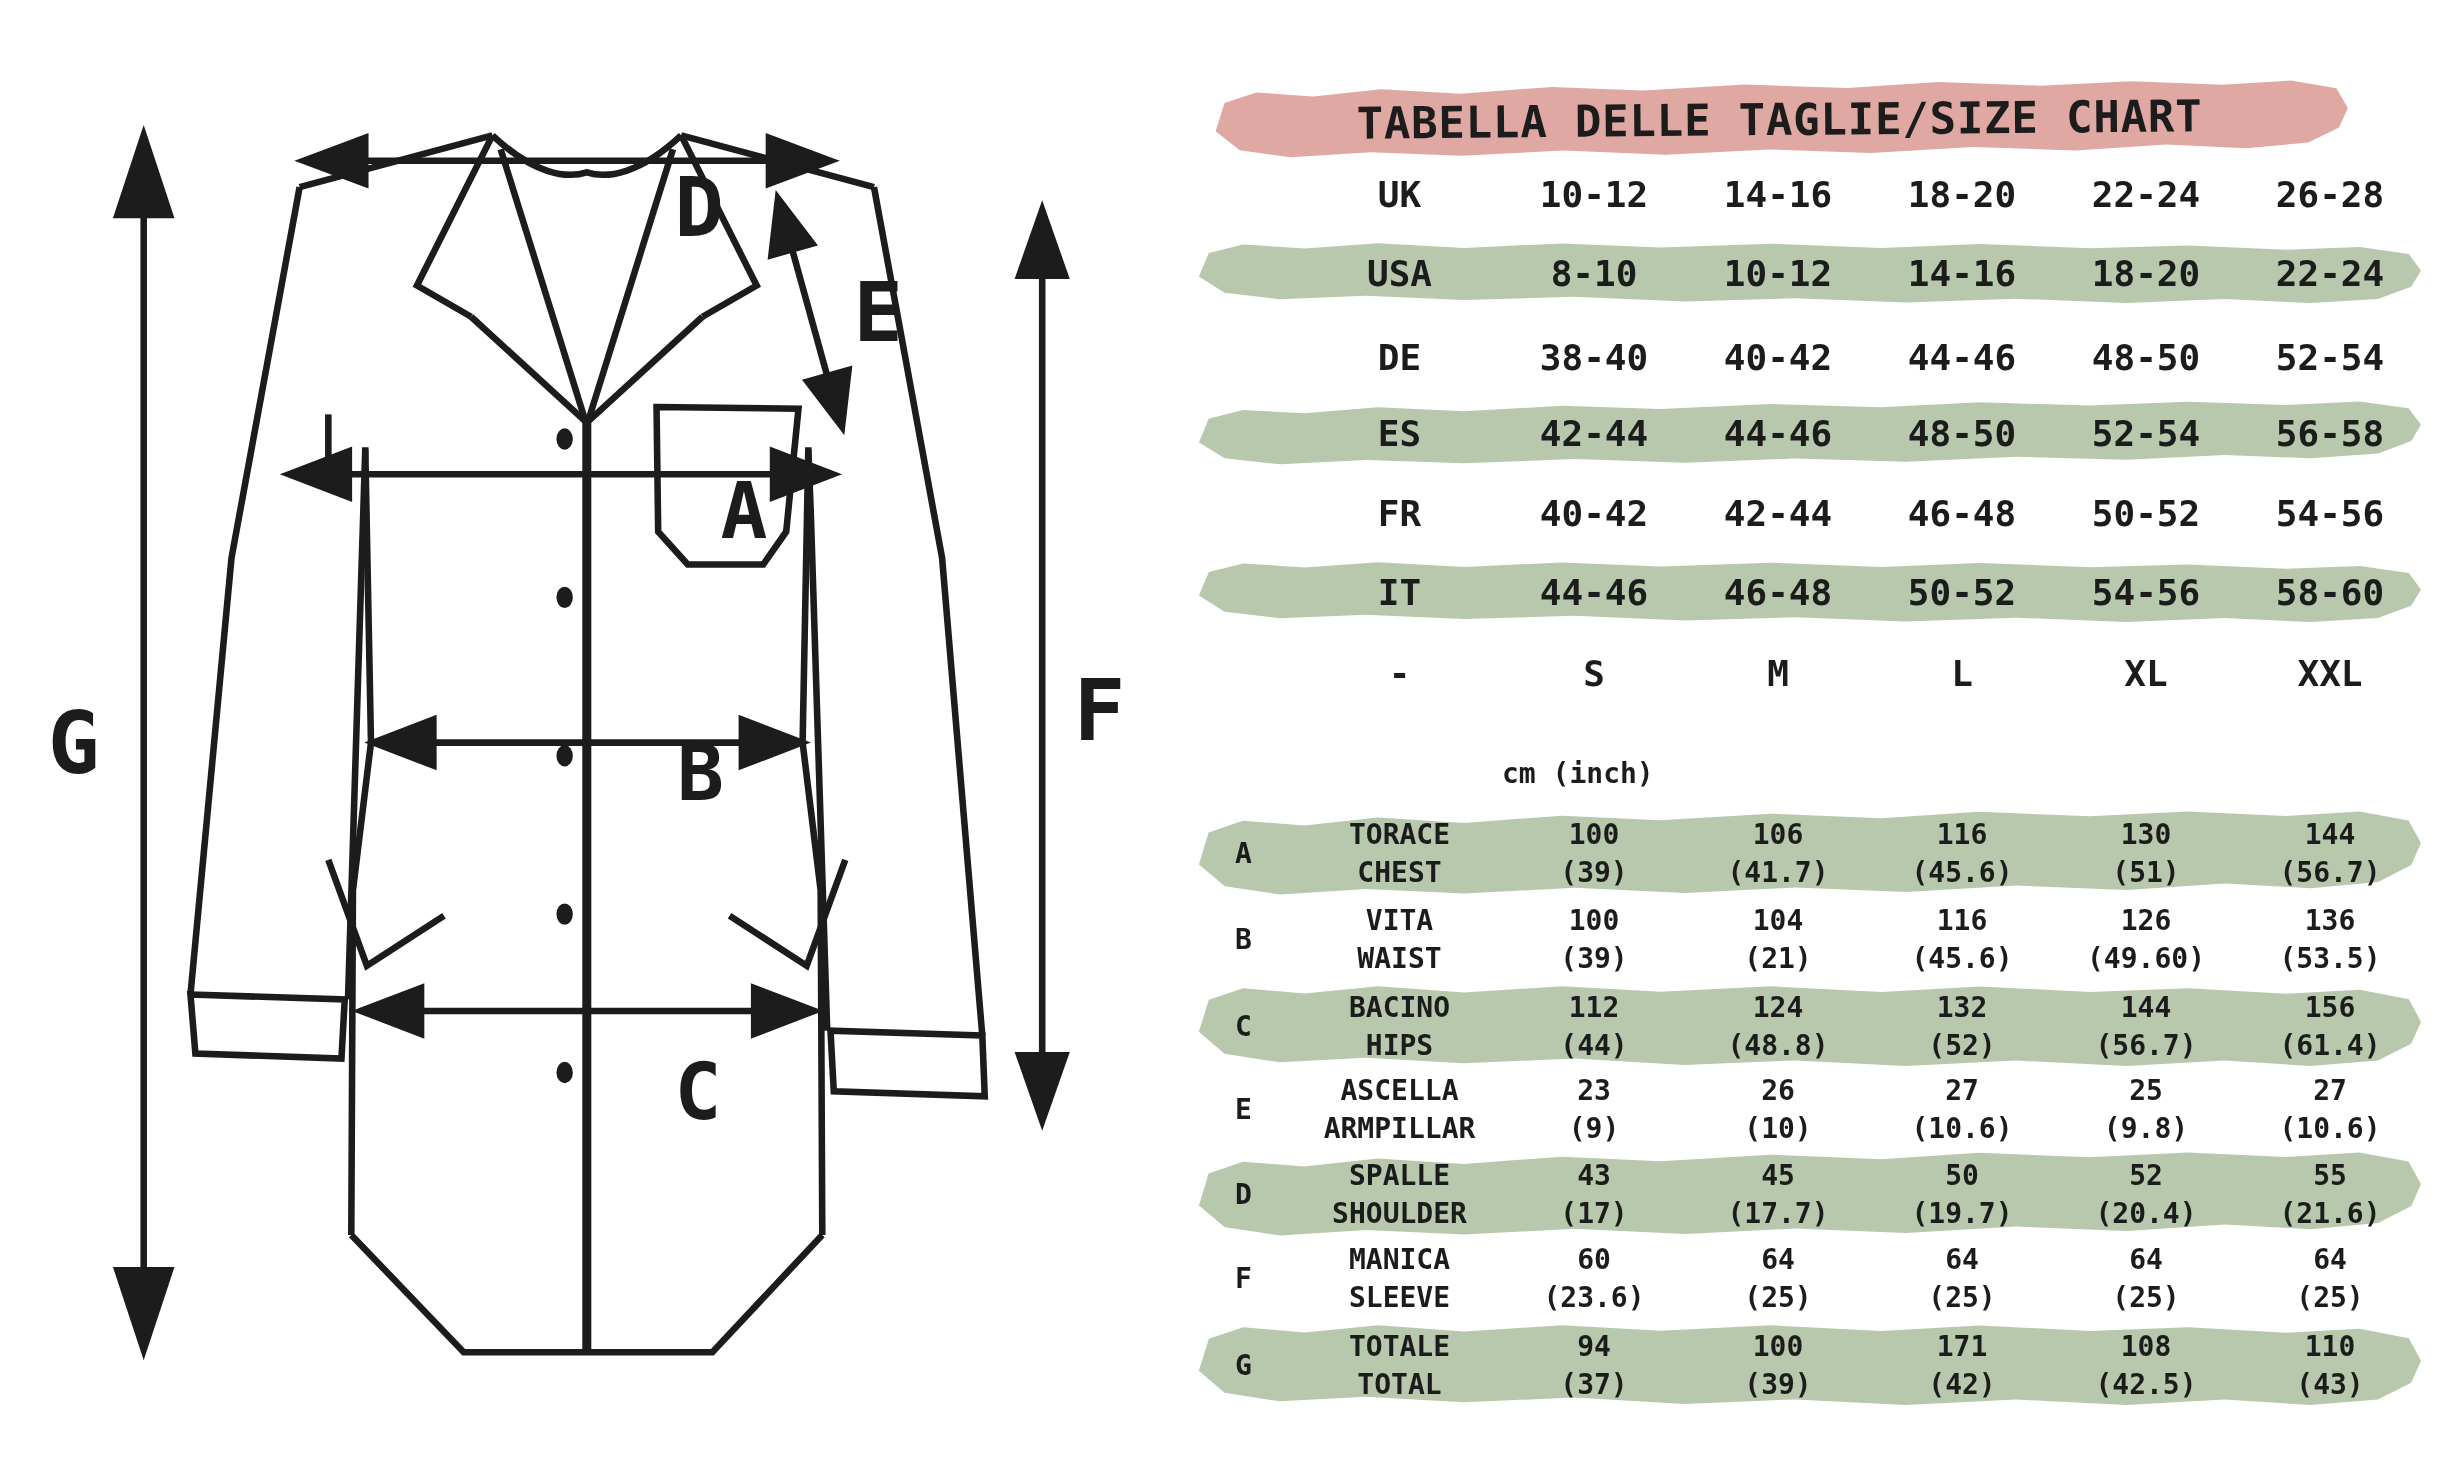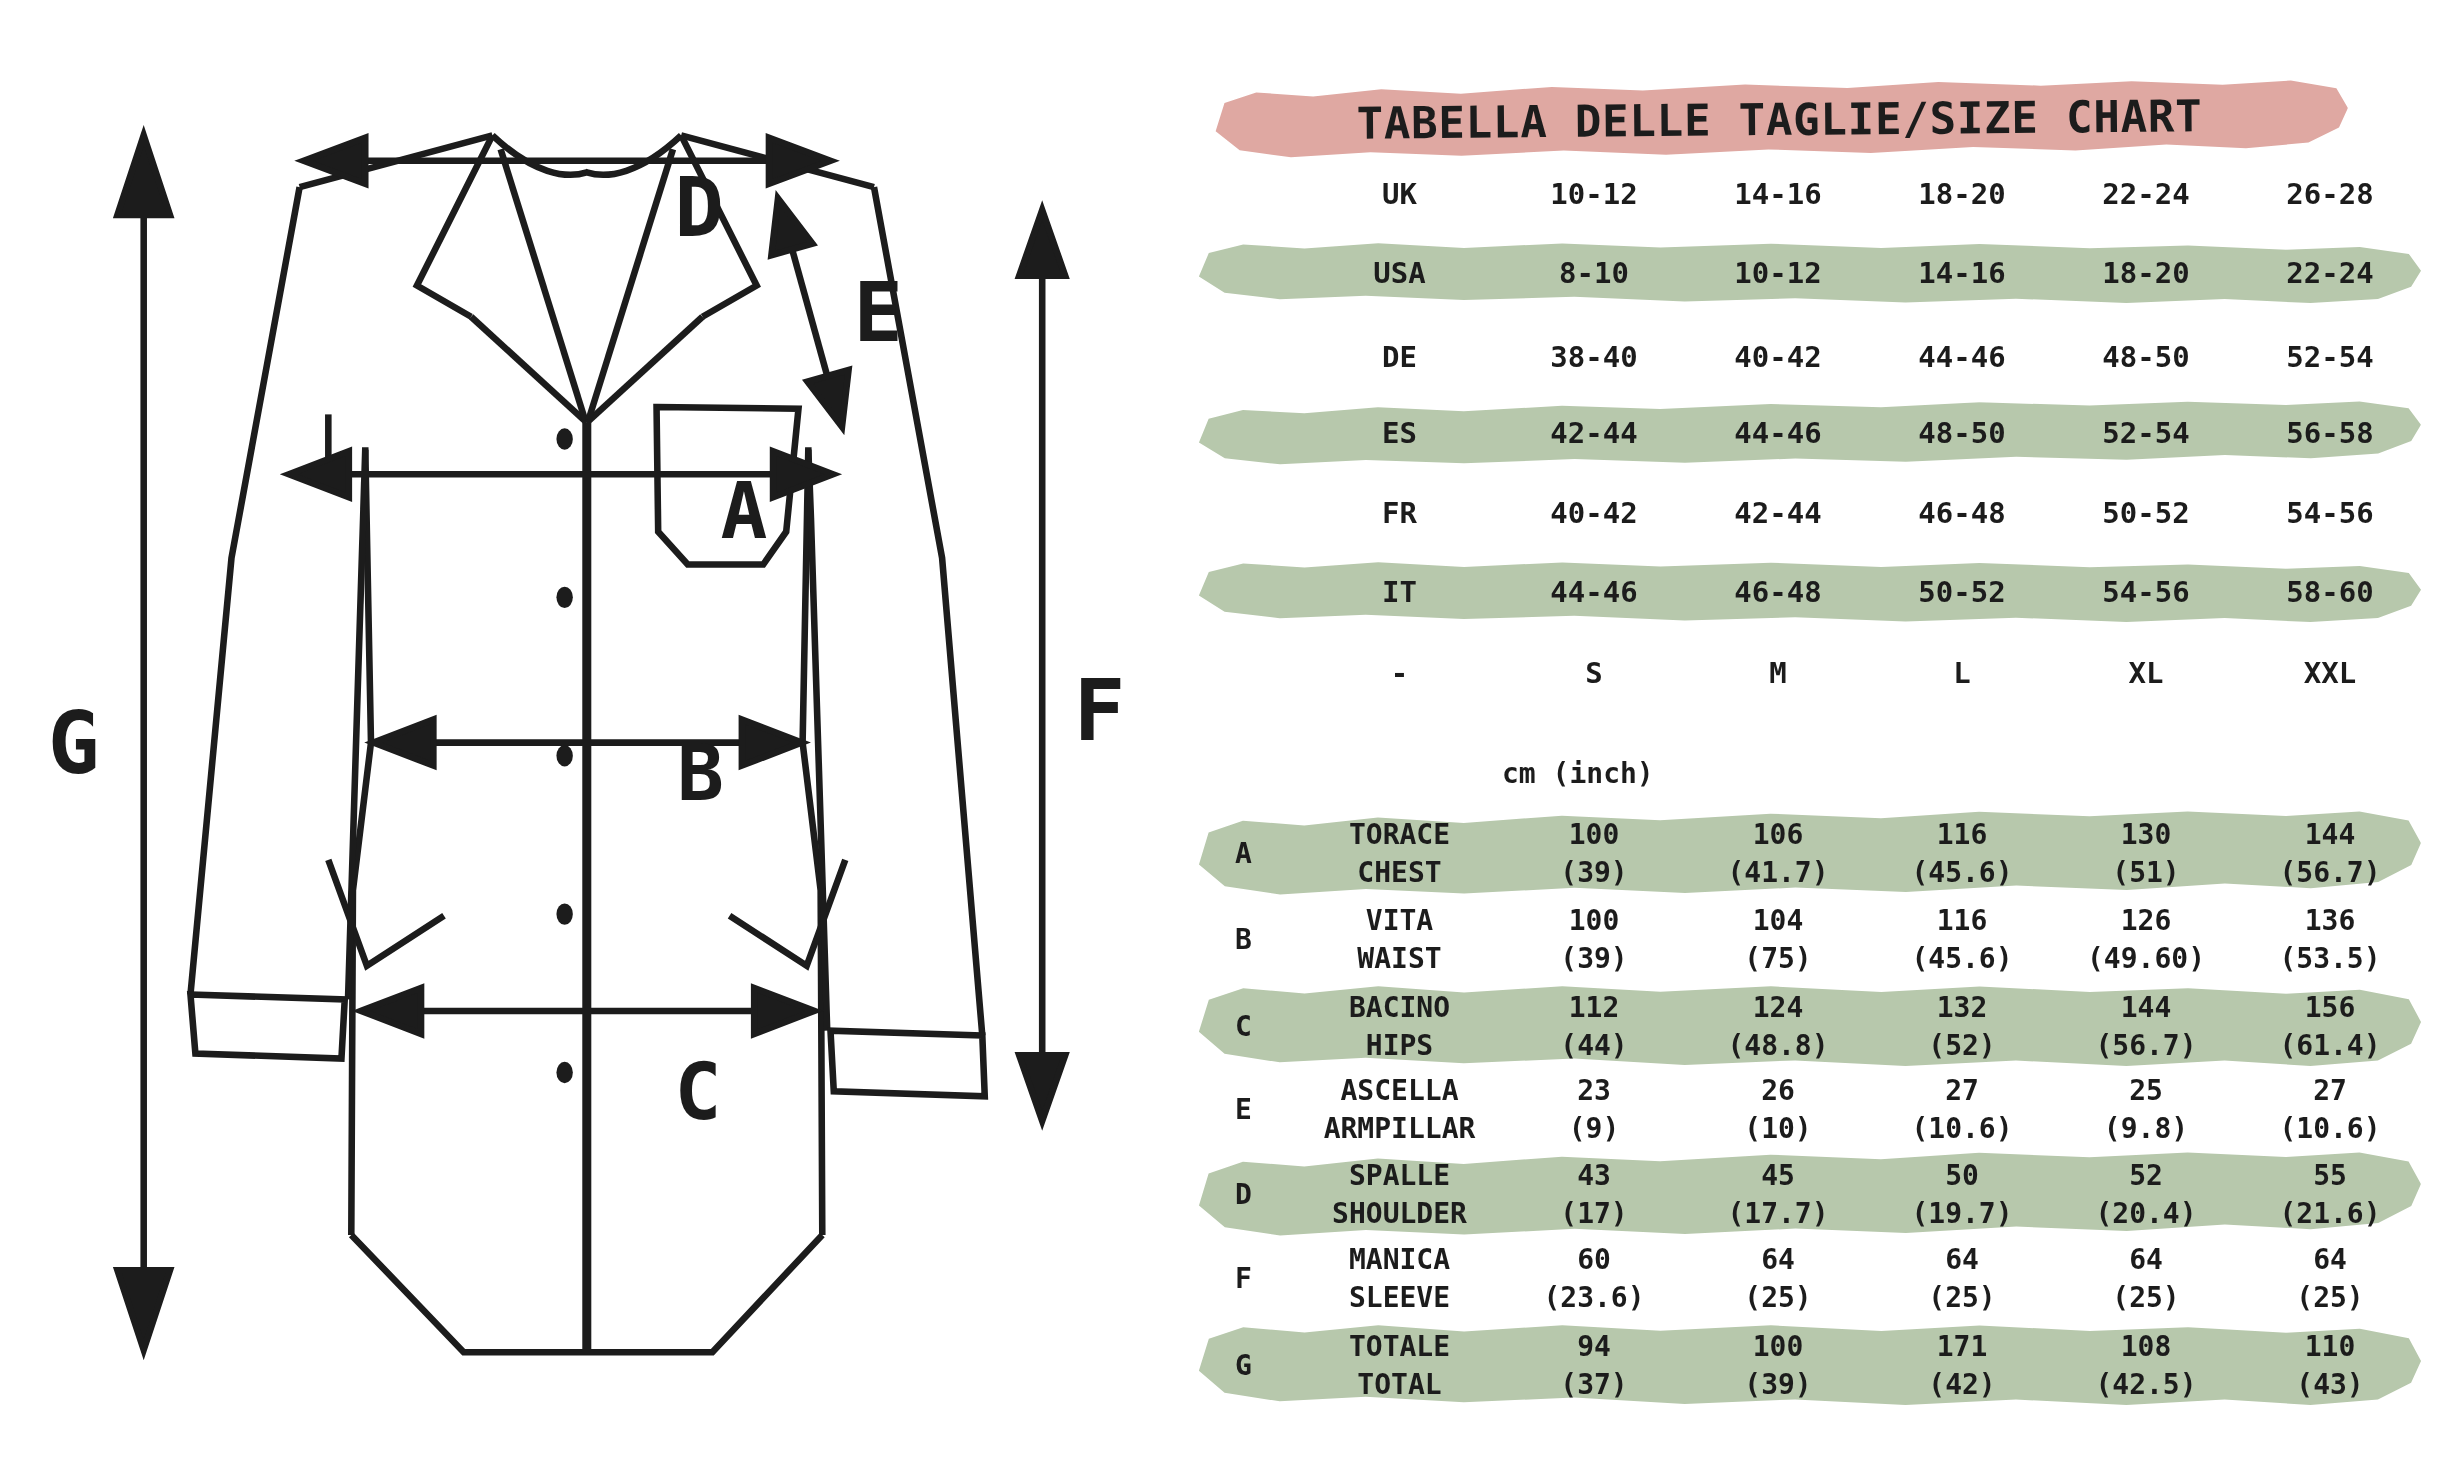--- a/index.html
+++ b/index.html
@@ -15,21 +15,21 @@
   .row{position:absolute;left:0;width:1231px;display:grid;
        grid-template-columns:107px 205px repeat(5,184px);align-items:center;}
   .srow{height:62px;}
   .mrow{height:79px;}
   .stripe{position:absolute;left:4.1px;width:1227px;background:var(--green);z-index:0;
           clip-path:polygon(1.2% 22%,4% 8%,9% 14%,15% 5%,22% 12%,30% 4%,38% 10%,47% 3%,56% 9%,64% 2%,73% 8%,81% 3%,89% 9%,95% 4%,99% 15%,100% 42%,99.2% 68%,96.5% 88%,91% 95%,84% 89%,76% 96%,67% 90%,58% 97%,49% 91%,40% 97%,31% 90%,22% 96%,14% 90%,7% 96%,2.5% 86%,0.4% 60%);}
   .srow .stripe{top:0;height:62px;}
   .mrow .stripe{top:-3.3px;height:84px;}
   .t-a{transform:rotate(0.25deg);} .t-b{transform:rotate(-0.3deg);}
   .cell{position:relative;z-index:1;text-align:center;font-weight:bold;}
-  .srow .cell{font-size:29px;}
+  .srow .cell{font-size:36px;}
   .mrow .cell{font-size:28px;line-height:38px;}
   .letter{font-size:53px;}
   .name{font-size:24.6px;line-height:34px;}
   .unit{position:absolute;left:312px;top:757px;width:184px;text-align:left;
         font-size:28px;font-weight:bold;z-index:1;}
   .diagram{position:absolute;left:0;top:0;}
 </style>
 </head>
 <body>
 
@@ -241,21 +241,21 @@
       <div class="cell name">
         <div>VITA</div>
         <div>WAIST</div>
       </div>
       <div class="cell">
           <div>100</div>
           <div>(39)</div>
         </div>
       <div class="cell">
           <div>104</div>
-          <div>(75)</div>
+          <div>(21)</div>
         </div>
       <div class="cell">
           <div>116</div>
           <div>(45.6)</div>
         </div>
       <div class="cell">
           <div>126</div>
           <div>(49.60)</div>
         </div>
       <div class="cell">

